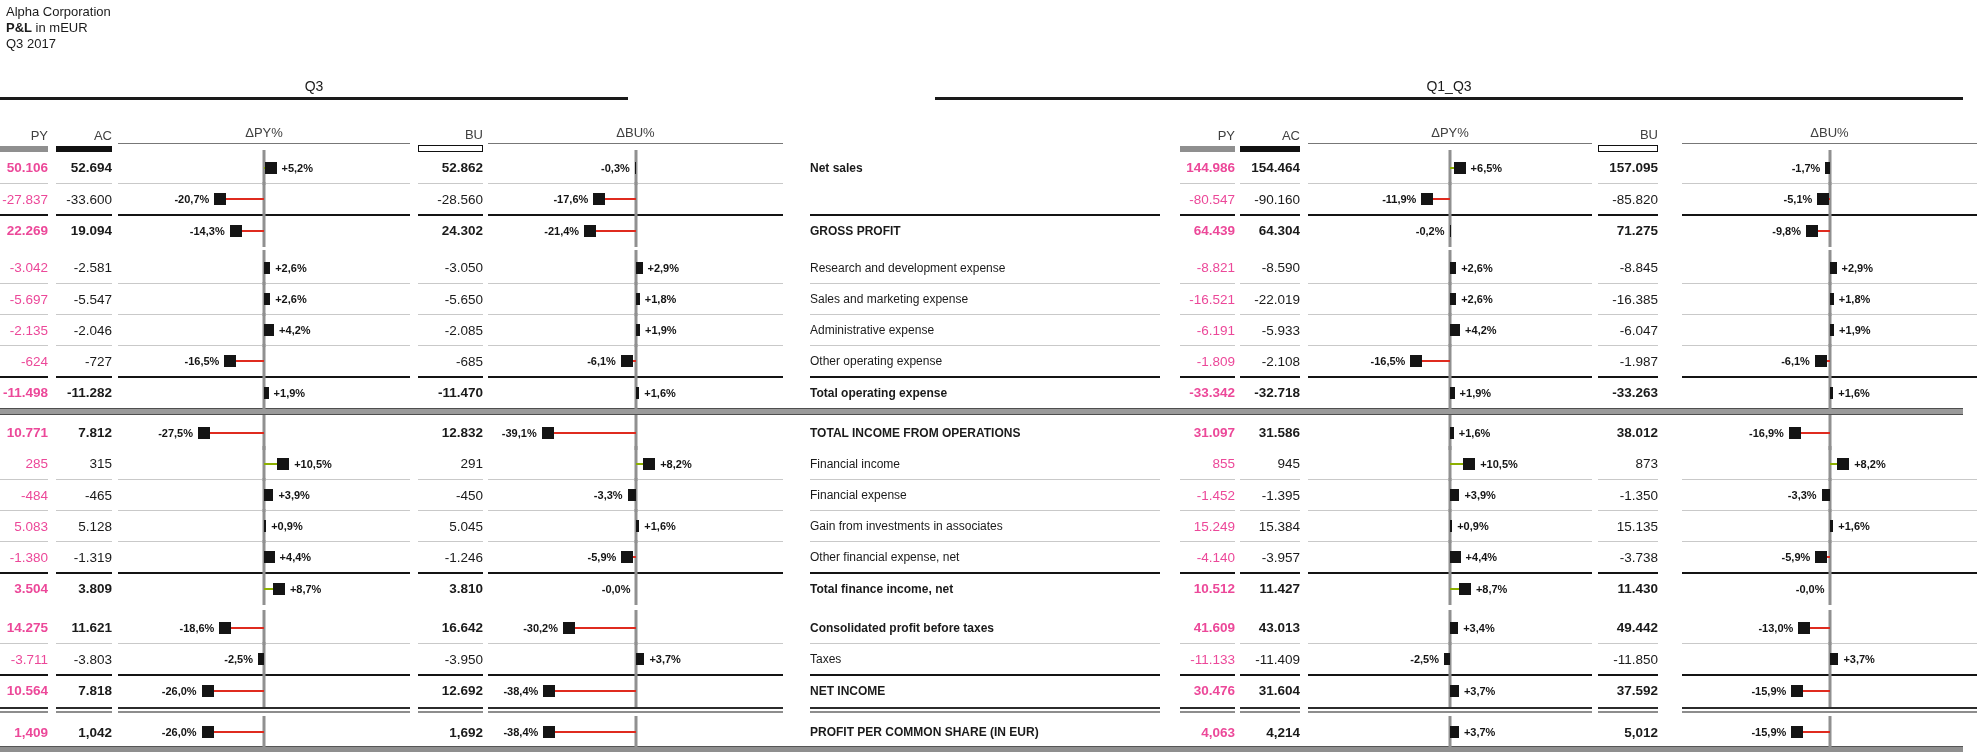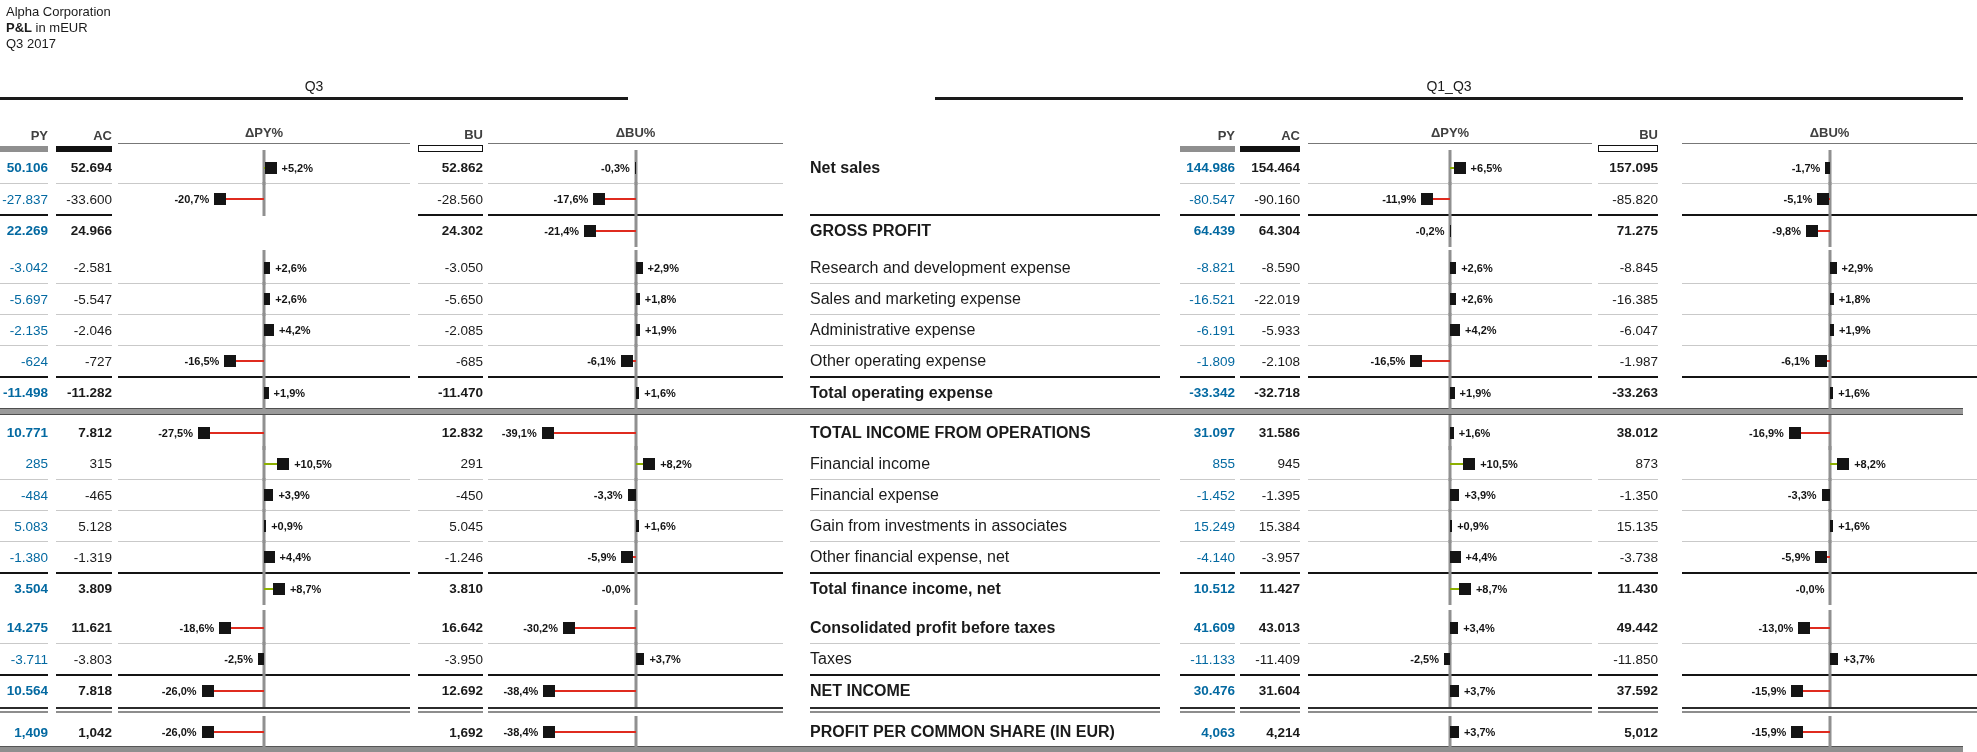--- a/index.html
+++ b/index.html
@@ -22,37 +22,37 @@
     grid-template-columns:48px 8px 56px 6px 292px 8px 65px 5px 295px 27px 350px 20px 55px 5px 60px 8px 284px 6px 60px 24px 295px;}
   .c1{grid-column:1;grid-row:1}.c2{grid-column:3;grid-row:1}.c3{grid-column:5;grid-row:1}
   .c4{grid-column:7;grid-row:1}.c5{grid-column:9;grid-row:1}.c6{grid-column:11;grid-row:1}
   .c7{grid-column:13;grid-row:1}.c8{grid-column:15;grid-row:1}.c9{grid-column:17;grid-row:1}
   .c10{grid-column:19;grid-row:1}.c11{grid-column:21;grid-row:1}
 
   
   .table{position:absolute;left:0;top:118px;width:1977px;}
 
   
-  .headerrow{height:34px;font-weight:bold;}
+  .headerrow{height:34px;}
   .hcell{display:flex;flex-direction:column;justify-content:flex-end;height:34px;box-sizing:border-box;}
   .hcell.right{align-items:flex-end;}
   .hcell.center{align-items:center;}
   .htext{font-size:13px;color:#404040;white-space:nowrap;}
   .legend{width:100%;height:6px;margin-top:3px;}
   .legend-py{background:#8f8f8f;}
   .legend-ac{background:#111;}
   .legend-bu{height:7px;background:#fff;border:1.5px solid #111;box-sizing:border-box;}
   .hline{width:100%;height:1px;background:#777;margin-top:3px;margin-bottom:8px;}
 
   
   .row{height:31px;box-sizing:border-box;}
   .row > div{align-self:stretch;display:flex;align-items:center;box-sizing:border-box;min-width:0;}
   .num{justify-content:flex-end;font-size:13.5px;white-space:nowrap;}
-  .num.py{color:#0369a1;padding-left:28px;}
-  .rowlabel{justify-content:flex-start;font-size:16px;white-space:nowrap;}
+  .num.py{color:#ec4899;padding-left:28px;}
+  .rowlabel{justify-content:flex-start;font-size:12px;white-space:nowrap;}
   .emph .num,.emph .rowlabel{font-weight:700;}
   .sep-thin > div{border-top:1px solid #c9c9c9;}
   .sep-black > div{border-top:2.5px solid #141414;}
 
   
   .chart{display:block !important;position:relative;overflow:visible;}
   .axis{position:absolute;left:50%;top:-2px;bottom:-2px;width:3px;transform:translateX(-50%);background:var(--axis,#909090);}
   .vline{position:absolute;top:50%;height:2px;margin-top:-1px;}
   .vline.pos{left:50%;background:var(--green,#8DB000);}
   .vline.neg{right:50%;background:var(--red,#DF2B1F);}
@@ -189,21 +189,27 @@
           <div class="c10 num bu num">-85.820</div>
           <div class="c11 chart">
             <div class="axis"></div>
             <div class="vline neg" style="width: 12.2px;"></div>
             <div class="vhead" style="width: 12px; right: calc(50% + 0.2px);"></div>
             <span class="vlabel neg" style="right: calc(50% + 17.2px);">-5,1%</span>
           </div>
         </div>
         <div class="cols row emph sep-black">
           <div class="c1 num py num">22.269</div>
-          <div class="c2 num ac num">24.966</div>
+          <div class="c2 num ac num">19.094</div>
+          <div class="c3 chart">
+            <div class="axis"></div>
+            <div class="vline neg" style="width: 34.3px;"></div>
+            <div class="vhead" style="width: 12px; right: calc(50% + 22.3px);"></div>
+            <span class="vlabel neg" style="right: calc(50% + 39.3px);">-14,3%</span>
+          </div>
           <div class="c4 num bu num">24.302</div>
           <div class="c5 chart">
             <div class="axis"></div>
             <div class="vline neg" style="width: 51.4px;"></div>
             <div class="vhead" style="width: 12px; right: calc(50% + 39.4px);"></div>
             <span class="vlabel neg" style="right: calc(50% + 56.4px);">-21,4%</span>
           </div>
           <div class="c6 rowlabel">GROSS PROFIT</div>
           <div class="c7 num py num">64.439</div>
           <div class="c8 num ac num">64.304</div>

